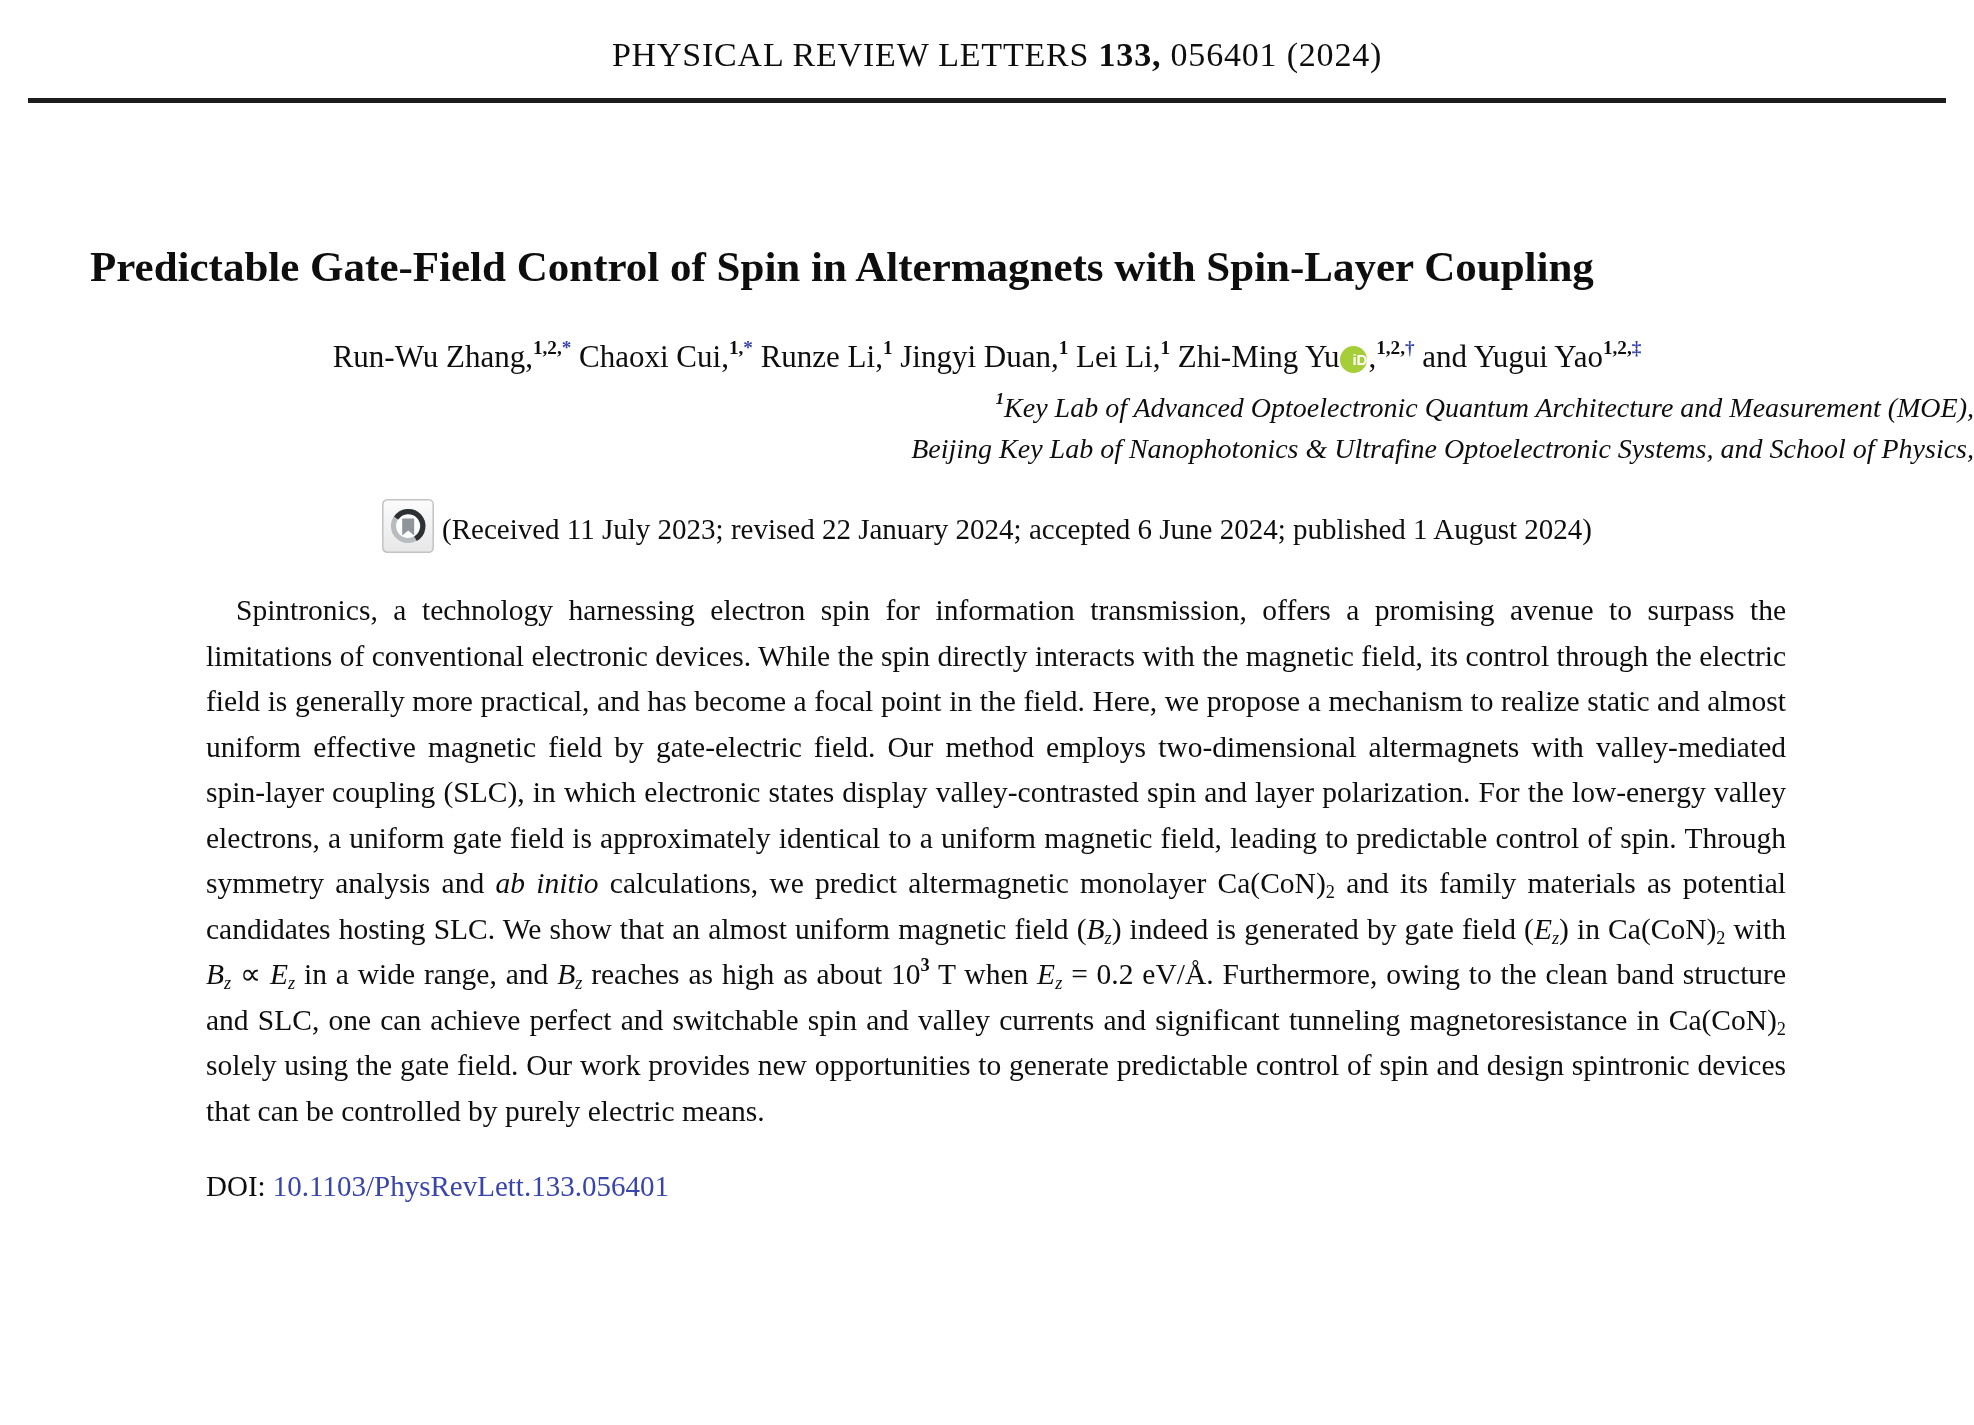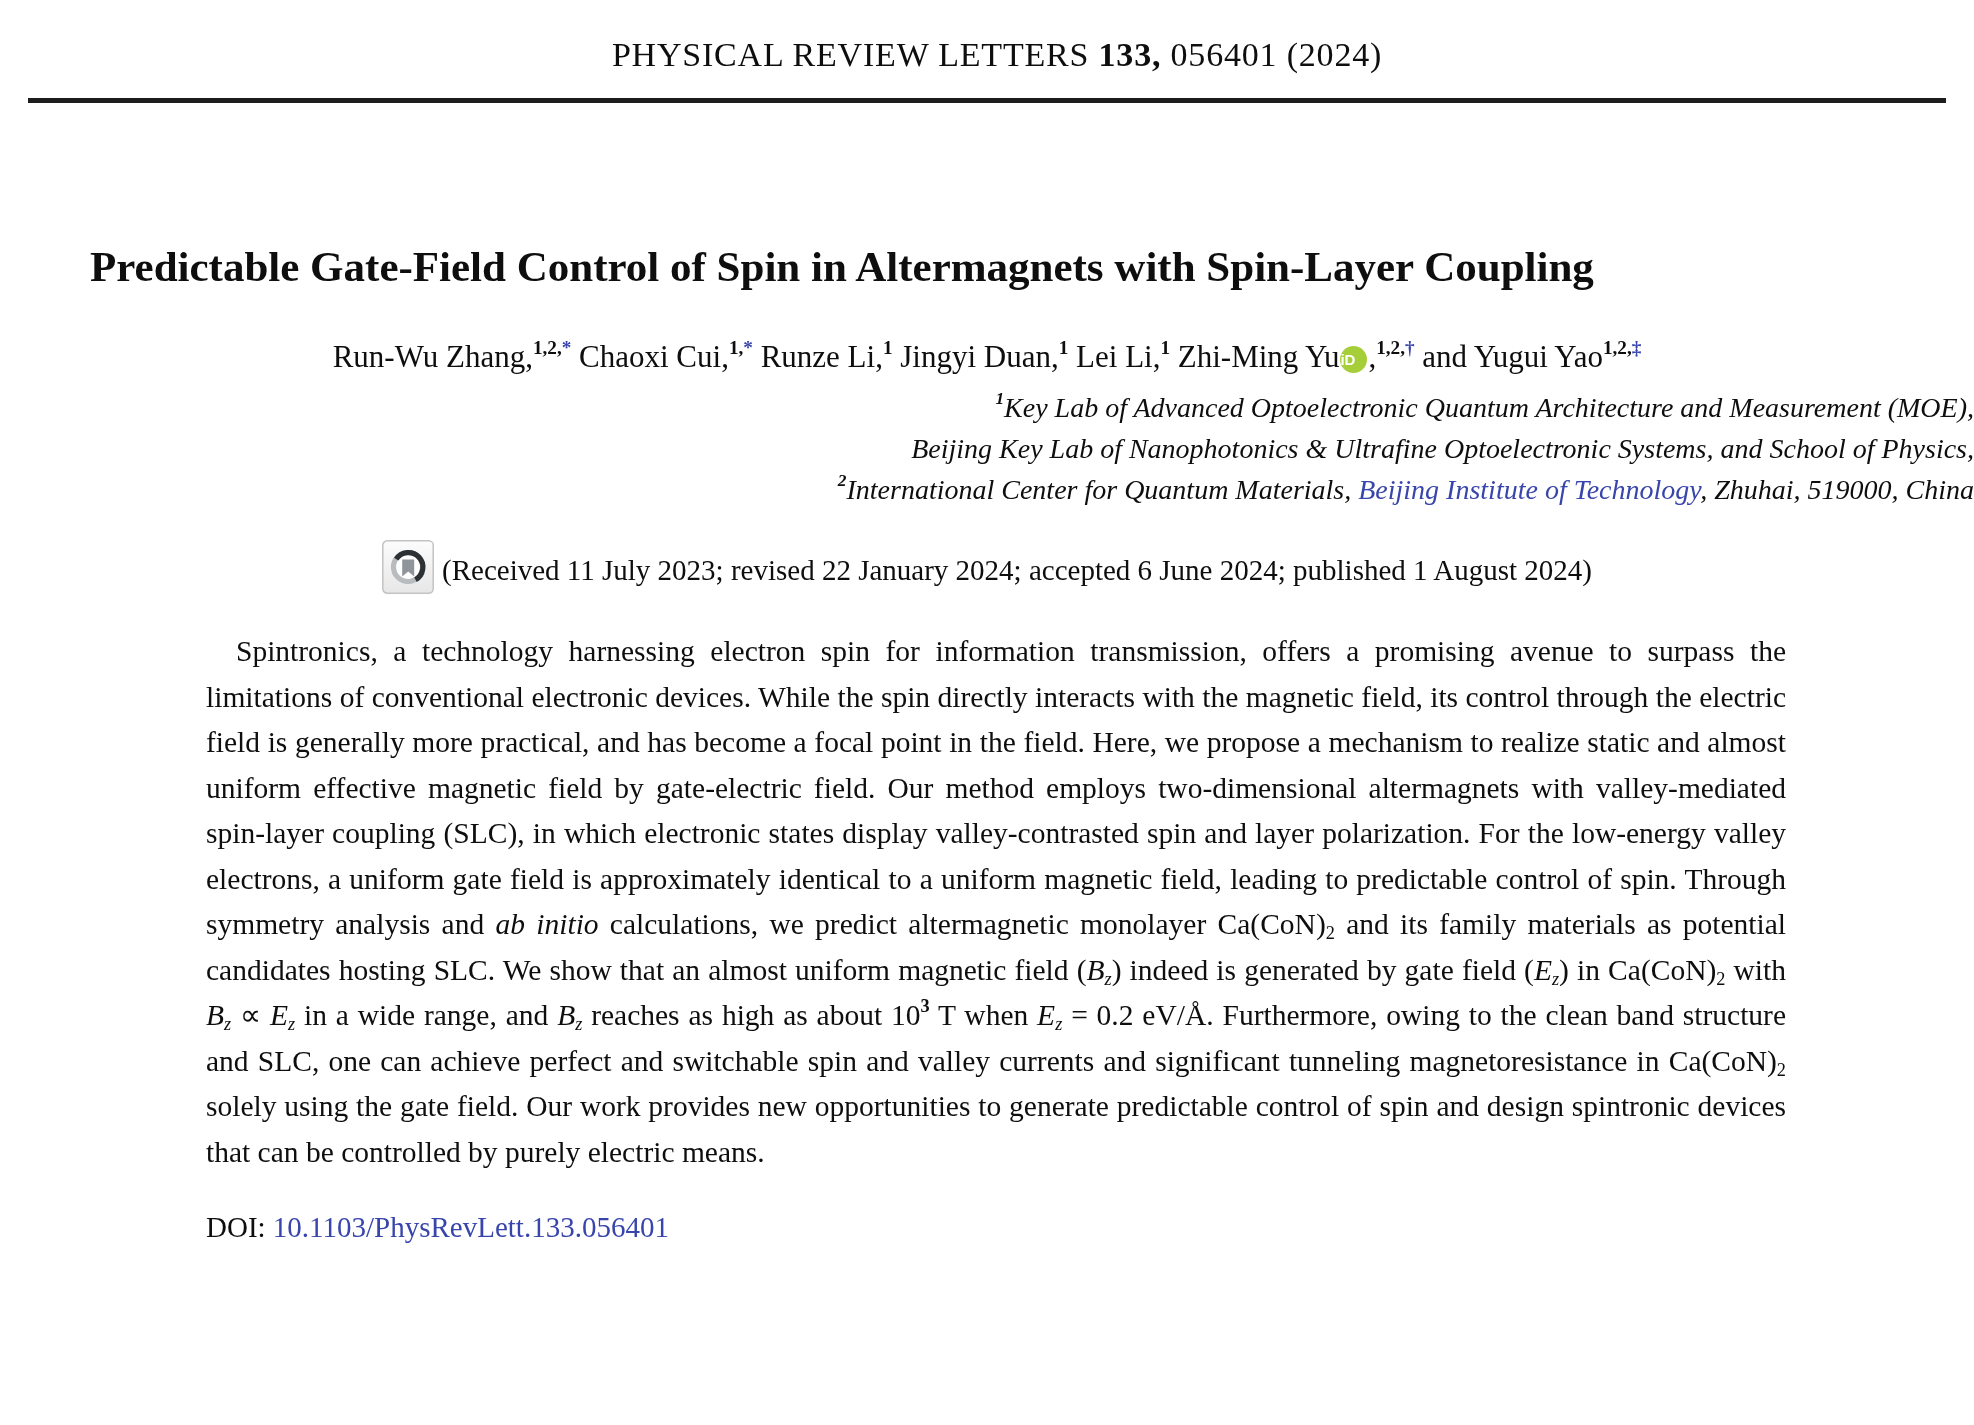--- a/index.html
+++ b/index.html
@@ -84,39 +84,38 @@
   .orcid-badge {
     display: inline-block;
     width: 27px; height: 27px;
     border-radius: 50%;
     background: #a6ce39;
     color: #ffffff;
     font-family: "Liberation Sans", sans-serif;
     font-size: 15px;
     font-weight: 700;
     line-height: 27px;
-    text-align: left;
+    text-align: right;
     vertical-align: 2px;
     margin: 0 1px;
   }
 </style>
 </head>
 <body>
 
 <div class="masthead"><span class="">PHYSICAL REVIEW LETTERS </span><span class="rt-b">133,</span><span class=""> 056401 (2024)</span></div>
 <div class="rule"></div>
 
 <h1 class="title" style="margin-bottom:0;">Predictable Gate-Field Control of Spin in Altermagnets with Spin-Layer Coupling</h1>
 
 <div class="authors"><span class="">Run-Wu Zhang,</span><span class="rt-sup">1,2,</span><span class="rt-sup rt-link">*</span><span class=""> Chaoxi Cui,</span><span class="rt-sup">1,</span><span class="rt-sup rt-link">*</span><span class=""> Runze Li,</span><span class="rt-sup">1</span><span class=""> Jingyi Duan,</span><span class="rt-sup">1</span><span class=""> Lei Li,</span><span class="rt-sup">1</span><span class=""> Zhi-Ming Yu</span><span class="orcid-badge" style="background: rgb(166, 206, 57);">iD</span><span class="">,</span><span class="rt-sup">1,2,</span><span class="rt-sup rt-link">†</span><span class=""> and Yugui Yao</span><span class="rt-sup">1,2,</span><span class="rt-sup rt-link">‡</span></div>
 
 <div class="affiliations">
   <span class="affiliation-line"><span class="rt-sup rt-i">1</span><span class="rt-i">Key Lab of Advanced Optoelectronic Quantum Architecture and Measurement (MOE),</span></span>
   <span class="affiliation-line"><span class="rt-i">Beijing Key Lab of Nanophotonics &amp; Ultrafine Optoelectronic Systems, and School of Physics,</span></span>
-  <span class="affiliation-line"><span class="rt-sup rt-i">2</span><span class="rt-i">International Center for Quantum Materials, </span><span class="rt-i rt-link">Beijing Institute of Technology</span><span class="rt-i">, Zhuhai, 519000, China</span></span>
 </div>
 
 <div class="received-row">
   <span class="crossmark">
     <svg width="52" height="54" viewBox="0 0 52 54" aria-hidden="true">
       <defs>
         <linearGradient id="cmg" x1="0" y1="0" x2="0" y2="1">
           <stop offset="0" stop-color="#fcfcfc"></stop>
           <stop offset="1" stop-color="#e7e7e7"></stop>
         </linearGradient>

